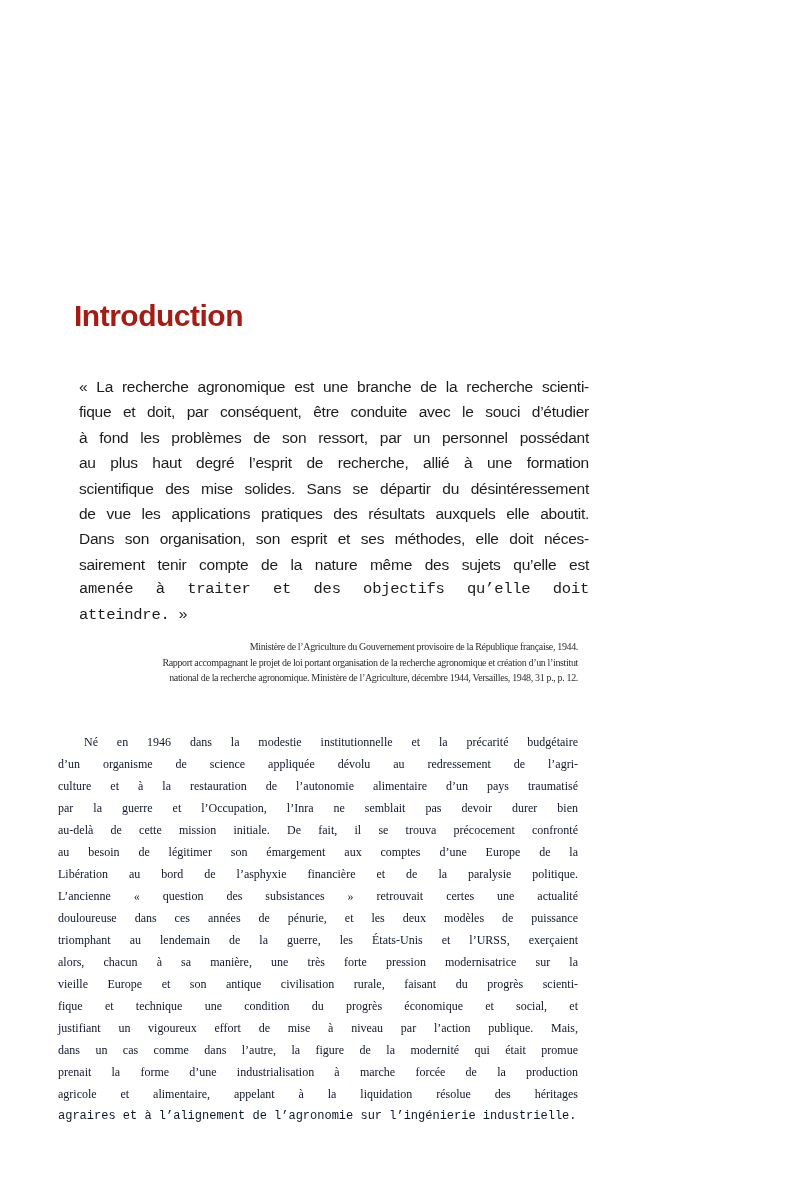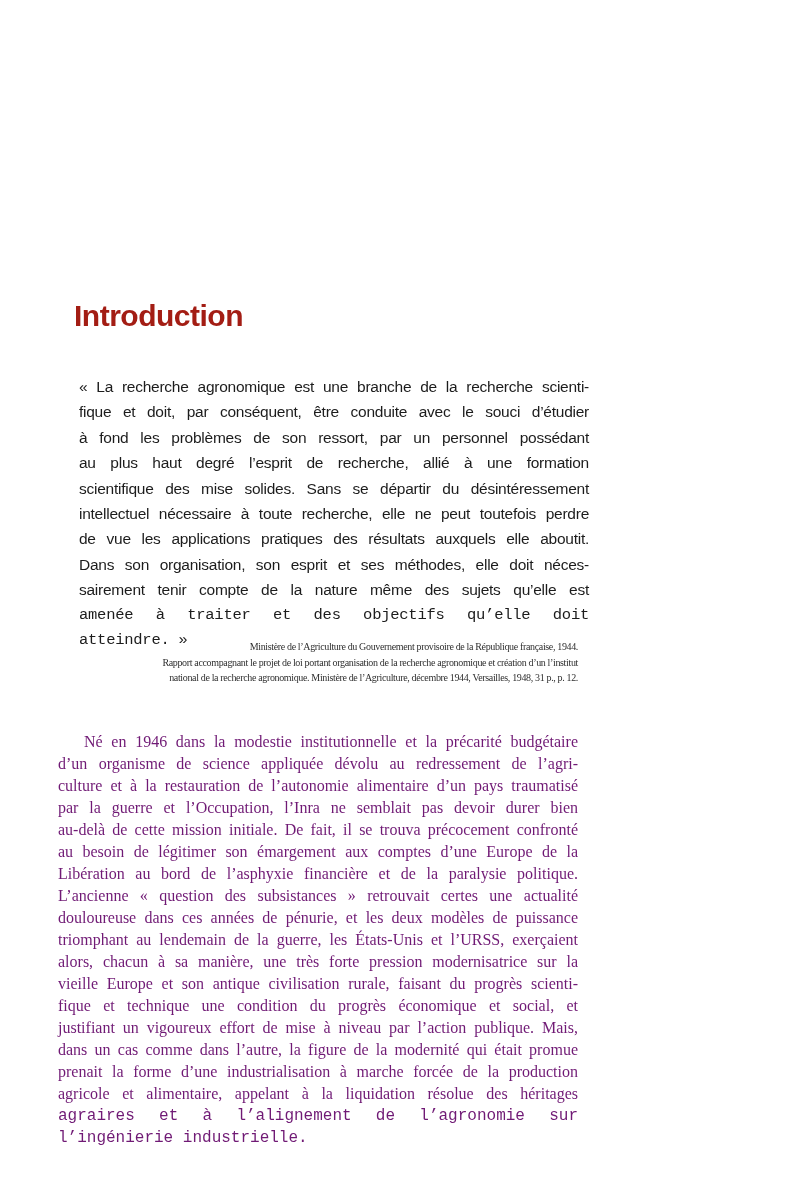--- a/index.html
+++ b/index.html
@@ -59,42 +59,41 @@
   .epigraph-source > div {
     text-align: right;
     text-align-last: right;
   }
   .body-paragraph {
     position: absolute;
     left: 58px;
     top: 731px;
     width: 520px;
     font-family: "Liberation Serif", "DejaVu Serif", serif;
-    font-size: 16px;
+    font-size: 12px;
     line-height: 22px;
-    color: #701a75;
+    color: #0f172a;
   }
   .body-paragraph > div:first-child {
     padding-left: 26px;
   }
 </style>
 </head>
 <body>
 
 <div class="page">
 
   <h1 class="chapter-heading" style="margin: 0px; color: rgb(163, 29, 20);">Introduction</h1>
 
   <div class="epigraph-quote jlines">
       <div>« La recherche agronomique est une branche de la recherche scienti-</div>
       <div>fique et doit, par conséquent, être conduite avec le souci d’étudier</div>
       <div>à fond les problèmes de son ressort, par un personnel possédant</div>
       <div>au plus haut degré l’esprit de recherche, allié à une formation</div>
       <div>scientifique des mise solides. Sans se départir du désintéressement</div>
-      <div>intellectuel nécessaire à toute recherche, elle ne peut toutefois perdre</div>
       <div>de vue les applications pratiques des résultats auxquels elle aboutit.</div>
       <div>Dans son organisation, son esprit et ses méthodes, elle doit néces-</div>
       <div>sairement tenir compte de la nature même des sujets qu’elle est</div>
       <div class="last">amenée à traiter et des objectifs qu’elle doit atteindre. »</div>
     </div>
 
   <div class="epigraph-source">
       <div>Ministère de l’Agriculture du Gouvernement provisoire de la République française, 1944.</div>
       <div>Rapport accompagnant le projet de loi portant organisation de la recherche agronomique et création d’un l’institut</div>
       <div class="last">national de la recherche agronomique. Ministère de l’Agriculture, décembre 1944, Versailles, 1948, 31 p., p. 12.</div>

